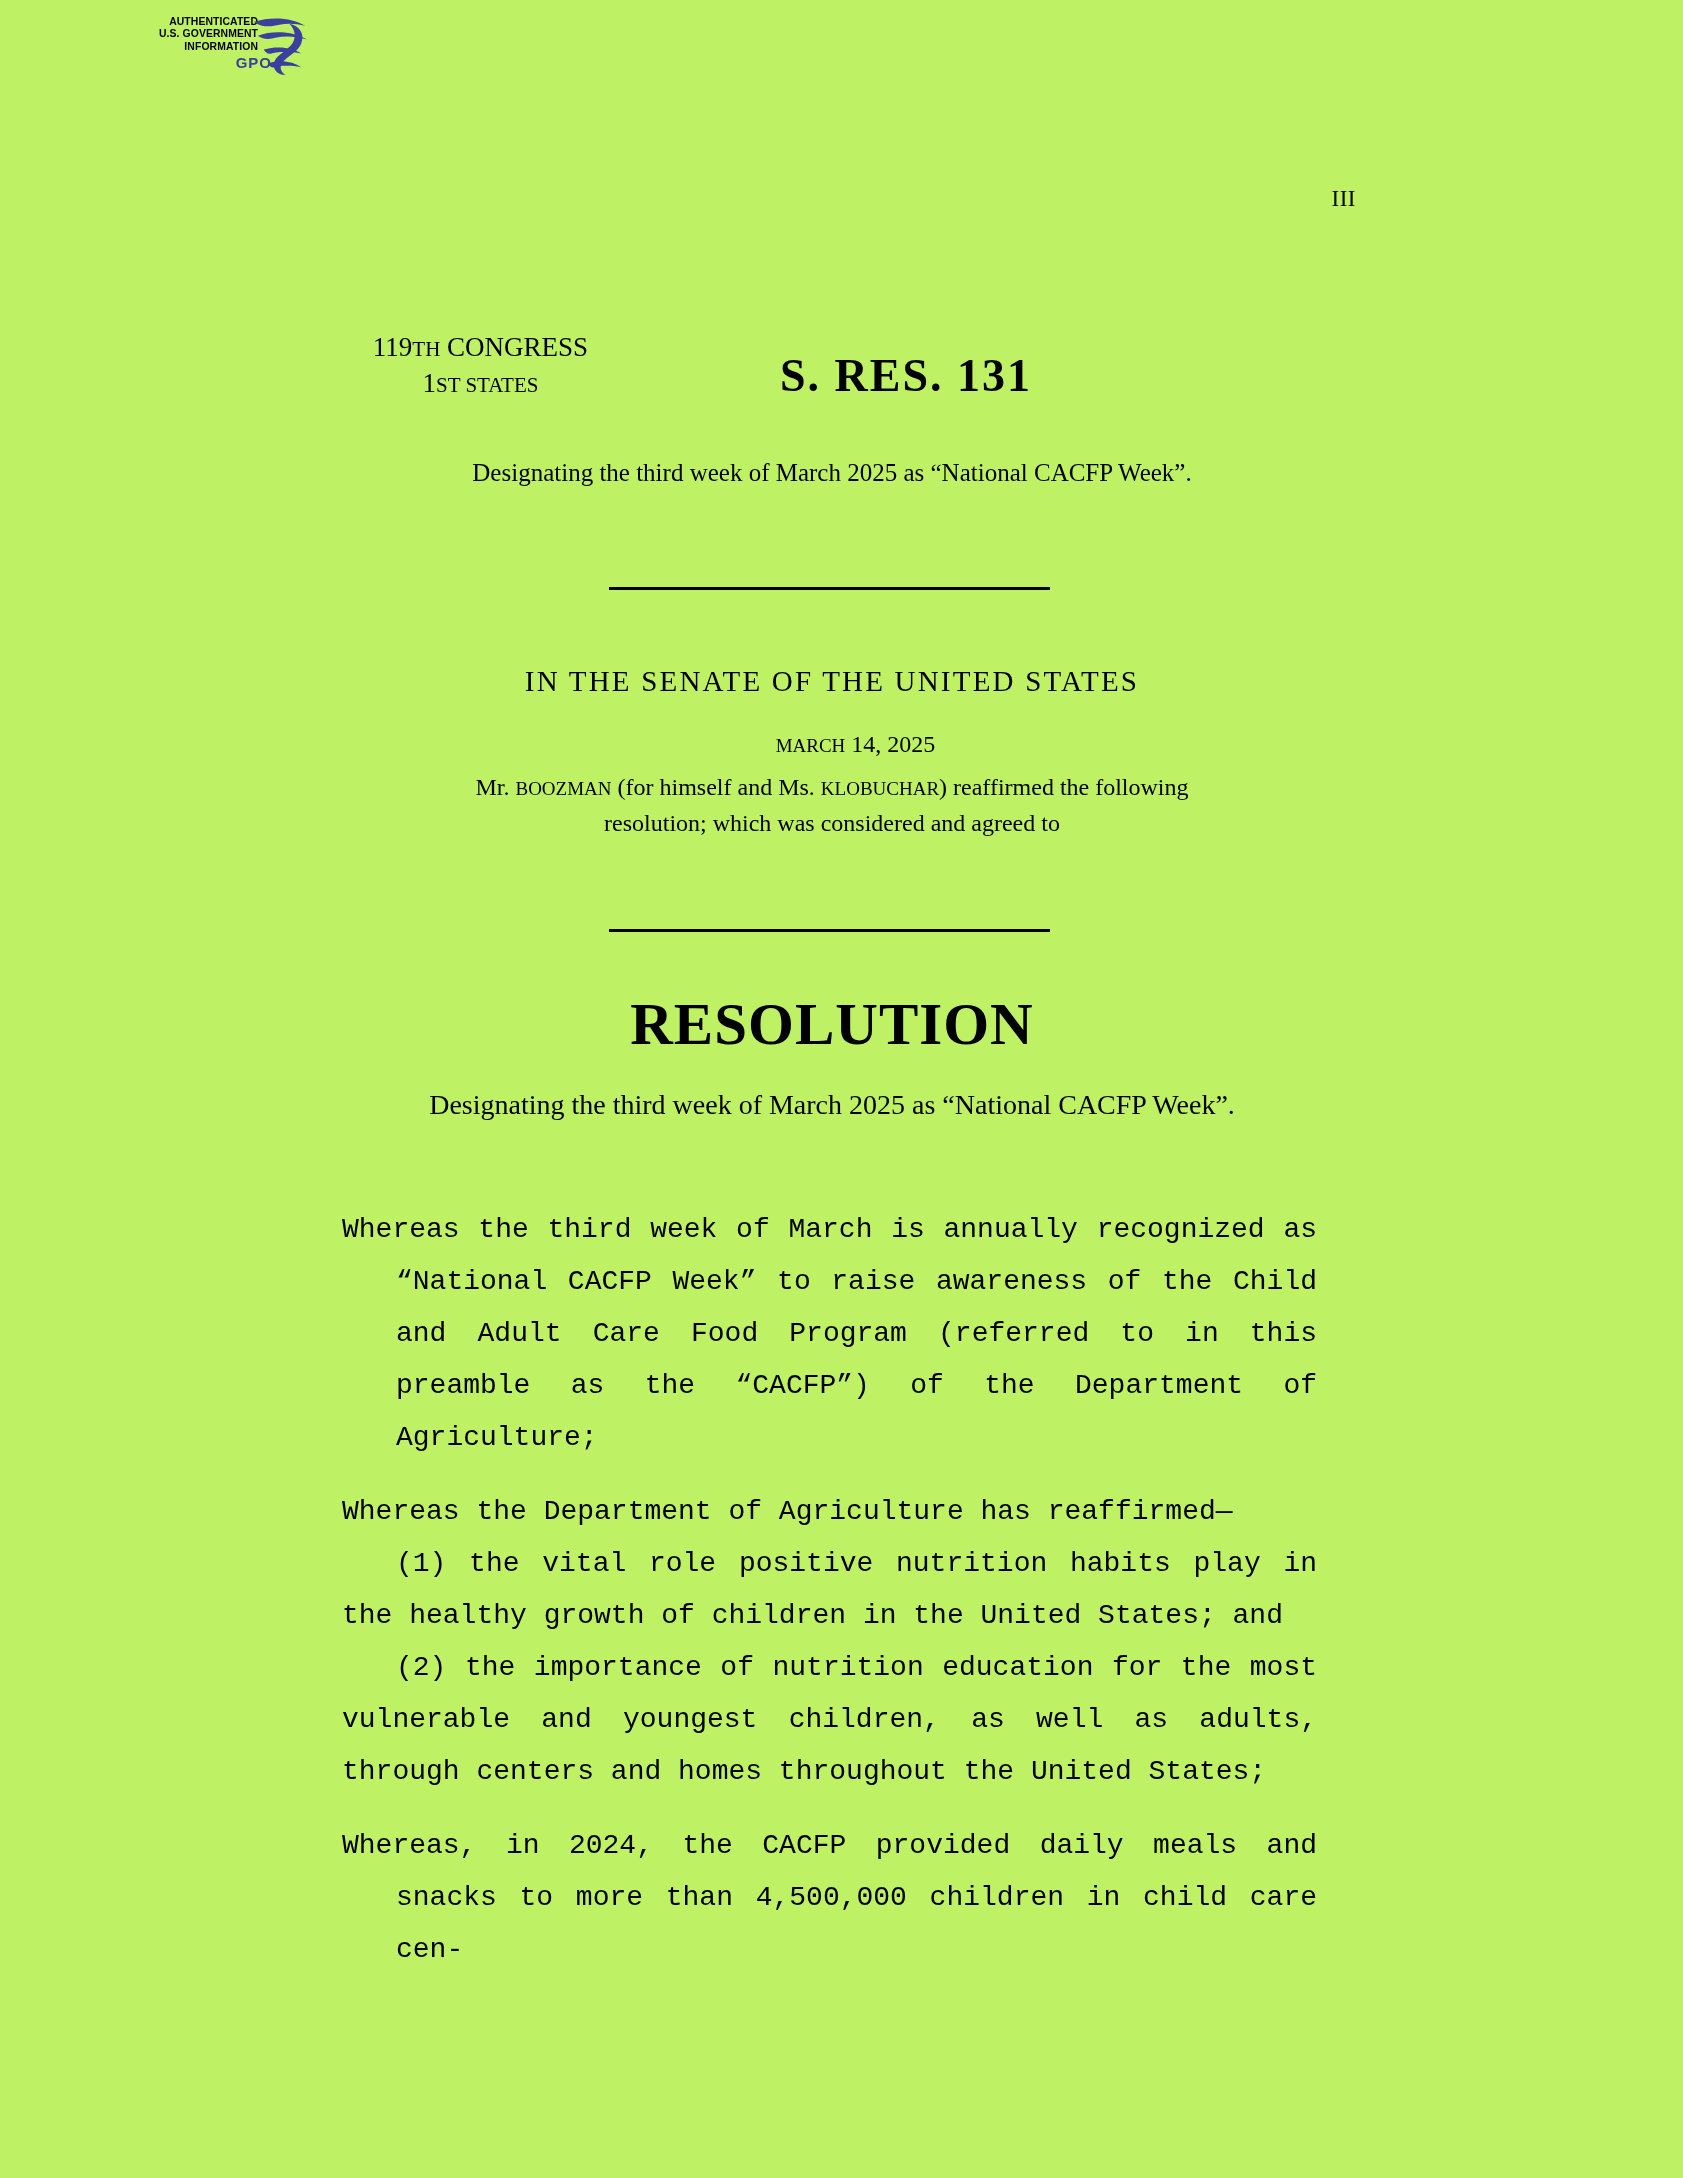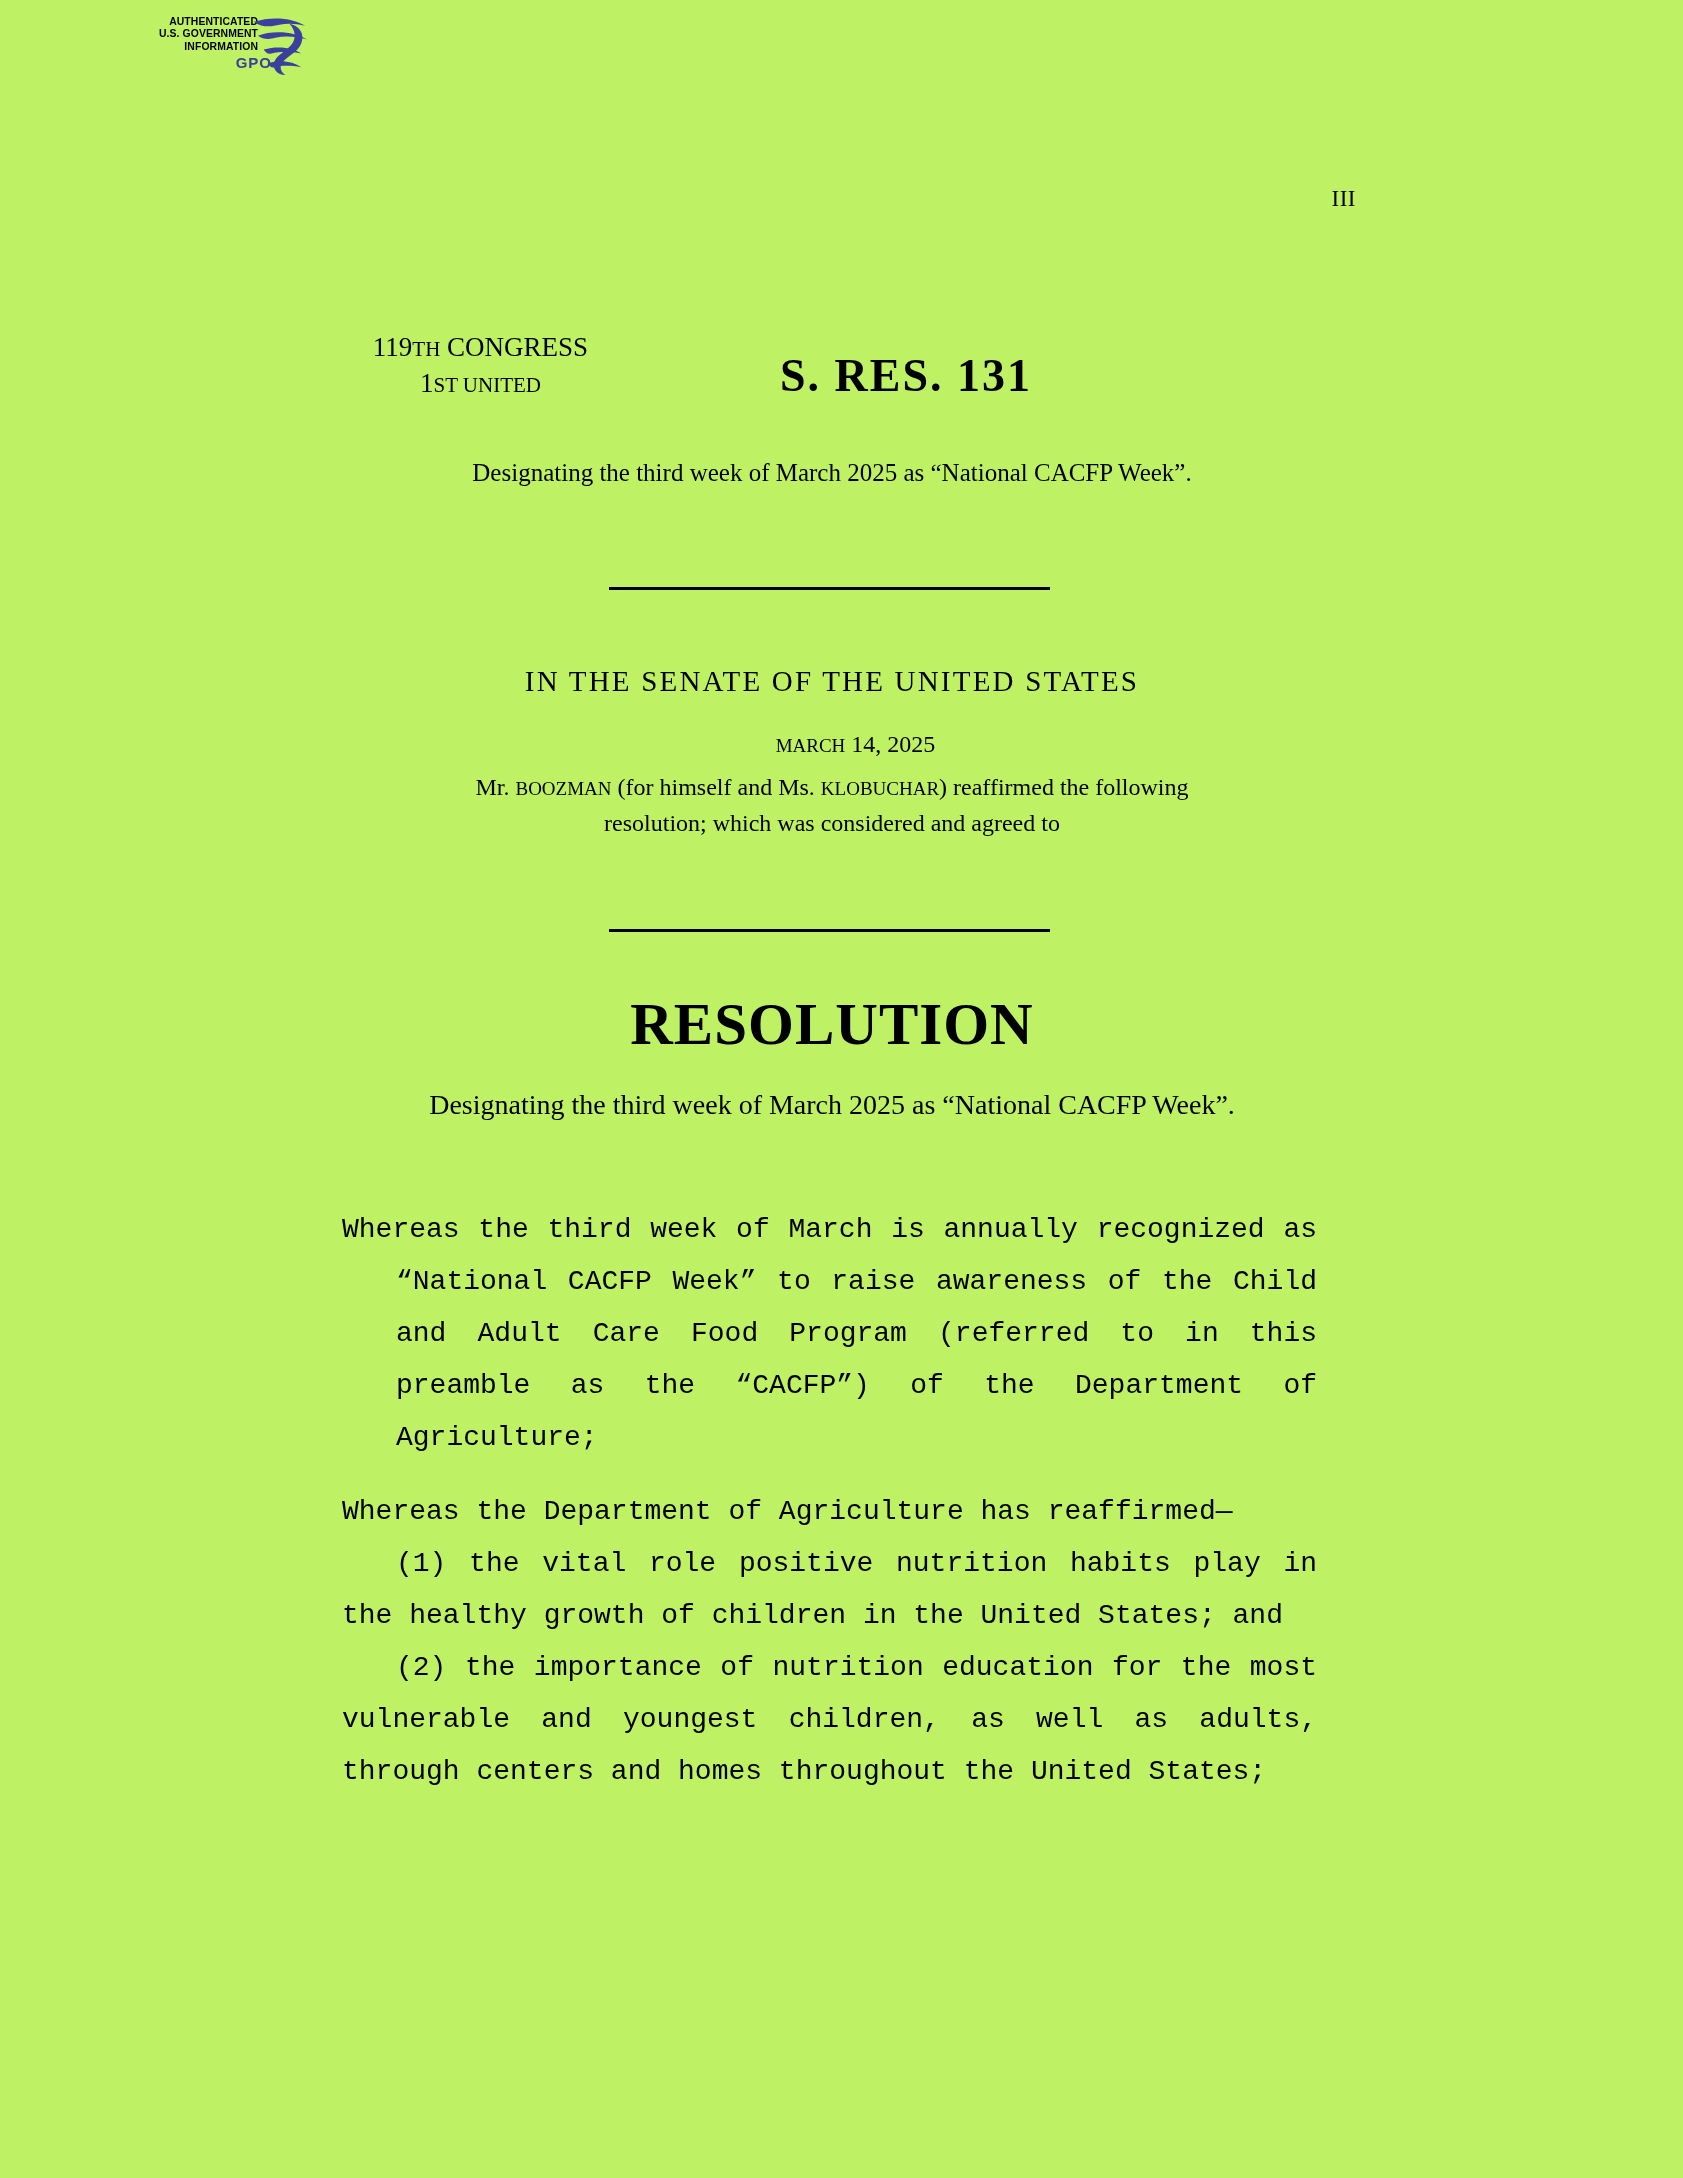--- a/index.html
+++ b/index.html
@@ -229,21 +229,21 @@
         <path d="M24 54 C36 50, 50 52, 58 58 C48 56, 38 56, 31 58 C28 59, 26 57, 24 54 Z"></path>
       </g>
     </svg>
   </div>
 
   <div id="page-number">III</div>
 
   <div id="masthead">
     <div id="congress-block">
       <div><span>119</span><span class="sc">TH</span><span> CONGRESS</span></div>
-      <div><span>1</span><span class="sc">ST</span><span class="sc"> UNITED</span></div>
+      <div><span>1</span><span class="sc">ST</span><span class="sc"> STATES</span></div>
     </div>
     <div id="bill-number">S. RES. 131</div>
   </div>
 
   <div id="caption">Designating the third week of March 2025 as “National CACFP Week”.</div>
 
   <div class="doc-rule" id="rule-1"></div>
 
   <div id="senate-heading">IN THE SENATE OF THE UNITED STATES</div>
   <div id="action-date"><span class="sc">MARCH</span><span> 14, 2025</span></div>
@@ -255,16 +255,17 @@
   <div class="doc-rule" id="rule-2"></div>
 
   <div id="resolution-title">RESOLUTION</div>
   <div id="resolution-subtitle">Designating the third week of March 2025 as “National CACFP Week”.</div>
 
   <div id="body-text">
     <p class="para">Whereas the third week of March is annually recognized as “National CACFP Week” to raise awareness of the Child and Adult Care Food Program (referred to in this preamble as the “CACFP”) of the Department of Agriculture;</p>
     <p class="para tight">Whereas the Department of Agriculture has reaffirmed—</p>
     <p class="para numbered">(1) the vital role positive nutrition habits play in the healthy growth of children in the United States; and</p>
     <p class="para numbered">(2) the importance of nutrition education for the most vulnerable and youngest children, as well as adults, through centers and homes throughout the United States;</p>
+    <p class="para" style="margin-top:22px;">Whereas, in 2024, the CACFP provided daily meals and snacks to more than 4,500,000 children in child care cen-</p>
   </div>
 
 </div>
 
 
 </body></html>

